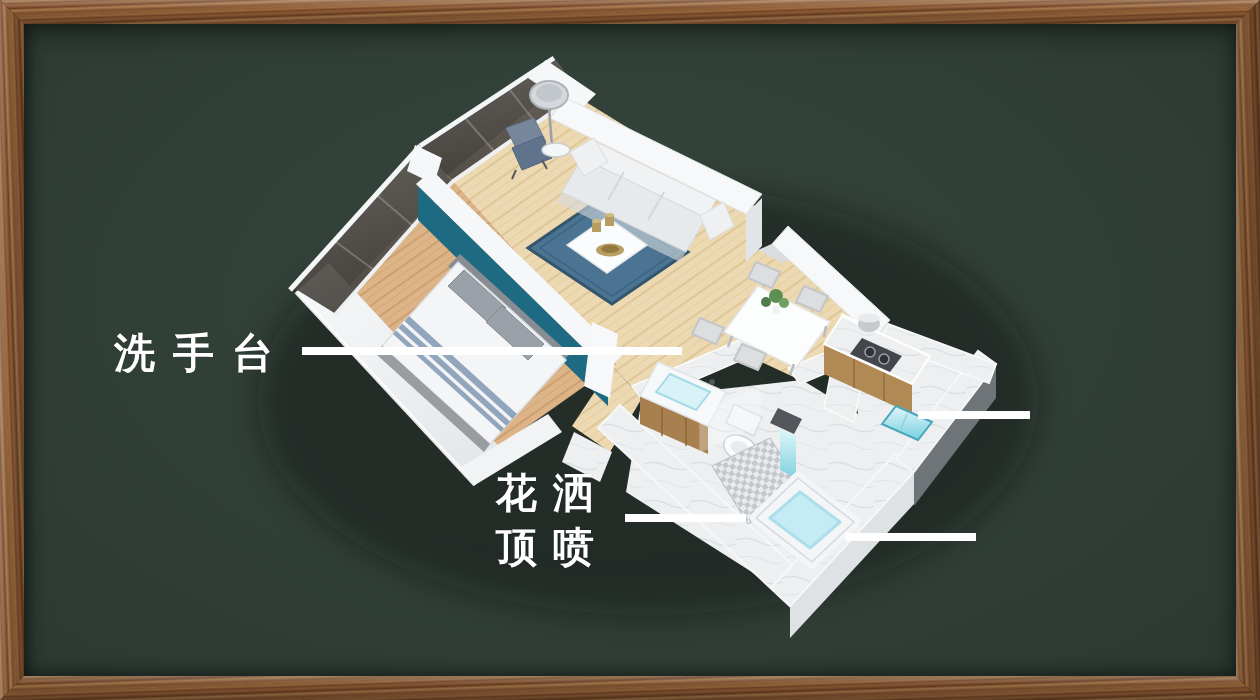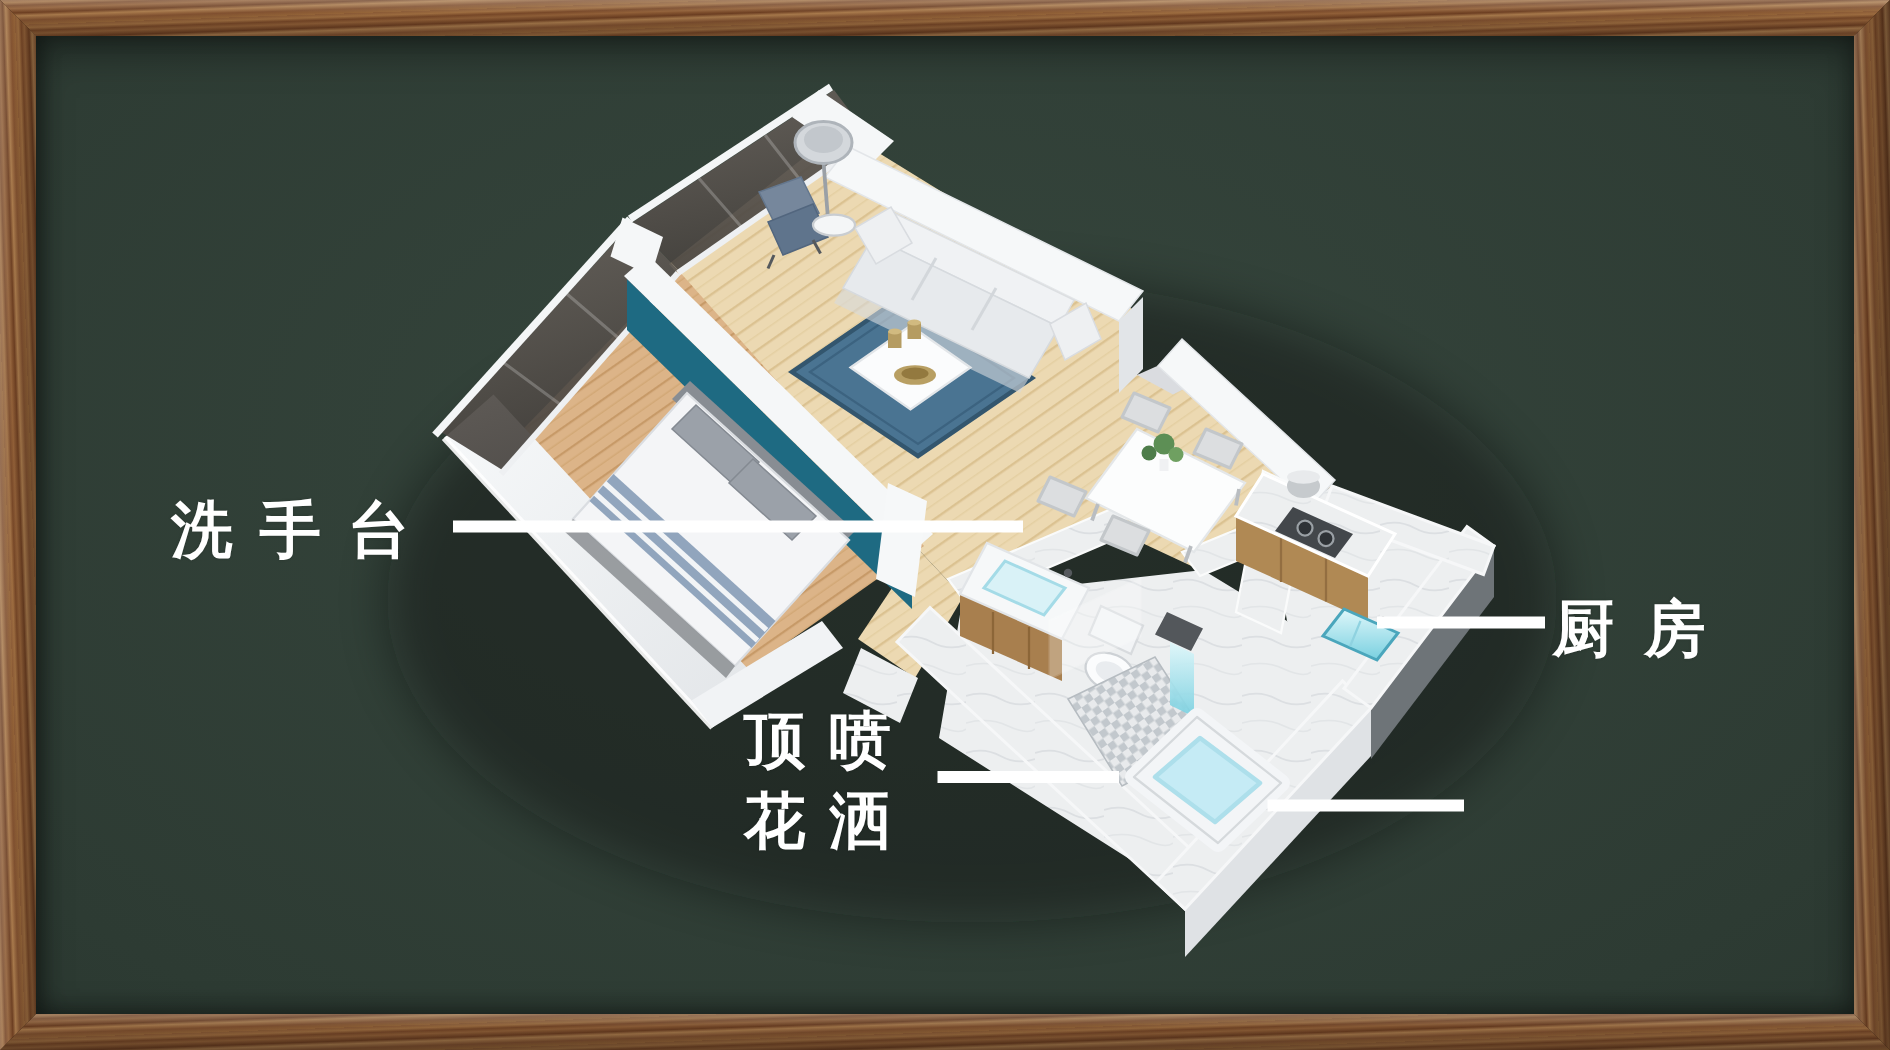--- a/index.html
+++ b/index.html
@@ -234,26 +234,25 @@
 
       <polygon points="798,478 854,522 812,562 756,518" fill="#f3f5f7" stroke="#f3f5f7" stroke-width="12" stroke-linejoin="round"></polygon>
       <polygon points="798,478 854,522 812,562 756,518" fill="none" stroke="#d5d9dc" stroke-width="1.5" stroke-linejoin="round"></polygon>
       <polygon points="800,492 840,522 810,548 770,518" fill="#c5ebf5" stroke="#addfeb" stroke-width="3" stroke-linejoin="round"></polygon>
     </g>
   </svg>
 
   <div class="callout-label" id="lbl-washbasin">洗手台</div>
   <div class="callout-line" id="line-washbasin"></div>
 
-  <div class="callout-label" id="lbl-kitchen">厨房</div>
   <div class="callout-line" id="line-kitchen"></div>
 
   <div class="callout-label" id="lbl-shower">
+    <div>花洒</div>
     <div>顶喷</div>
-    <div>花洒</div>
   </div>
   <div class="callout-line" id="line-shower"></div>
 
   <div class="callout-line" id="line-bathtub"></div>
 
   <div class="frame frame-h frame-top"></div>
   <div class="frame frame-h frame-bottom"></div>
   <div class="frame frame-v frame-left"></div>
   <div class="frame frame-v frame-right"></div>
 </div>

